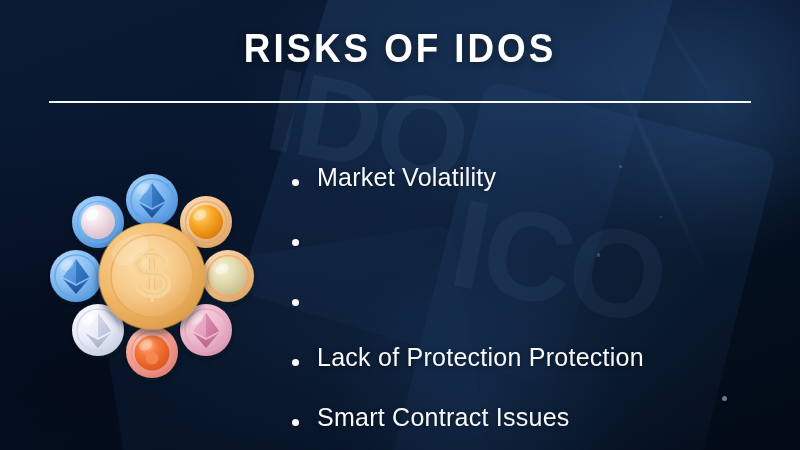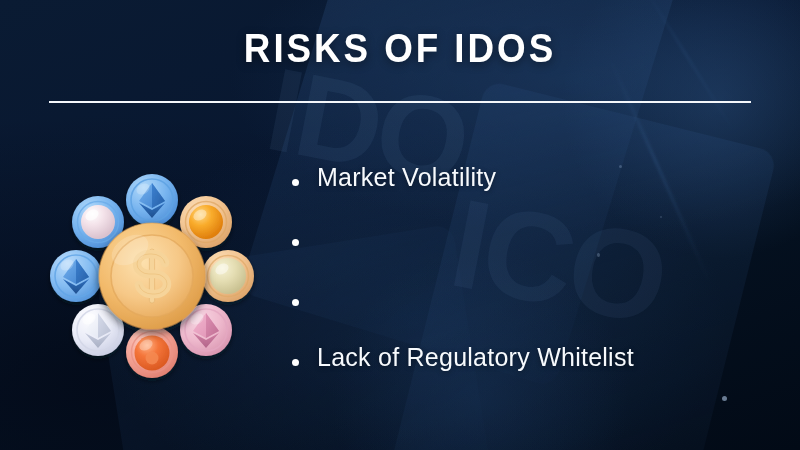--- a/index.html
+++ b/index.html
@@ -159,21 +159,25 @@
       <span class="bullet-text">Market Volatility</span>
     </div>
     <div class="bullet-row">
       <span class="bullet-dot"></span>
     </div>
     <div class="bullet-row">
       <span class="bullet-dot"></span>
     </div>
     <div class="bullet-row">
       <span class="bullet-dot"></span>
-      <span class="bullet-text">Lack of Regulatory Whitelist</span>
+      <span class="bullet-text">Lack of Protection Protection</span>
+    </div>
+    <div class="bullet-row">
+      <span class="bullet-dot"></span>
+      <span class="bullet-text">Smart Contract Issues</span>
     </div>
   </div>
 
   <div class="illustration">
     <svg viewBox="0 0 252 252" xmlns="http://www.w3.org/2000/svg">
       <defs>
         <radialGradient id="coinBody" cx="36%" cy="30%" r="78%">
           <stop offset="0%" stop-color="#fbd79b"></stop>
           <stop offset="55%" stop-color="#f2ba6b"></stop>
           <stop offset="100%" stop-color="#dc9a46"></stop>

